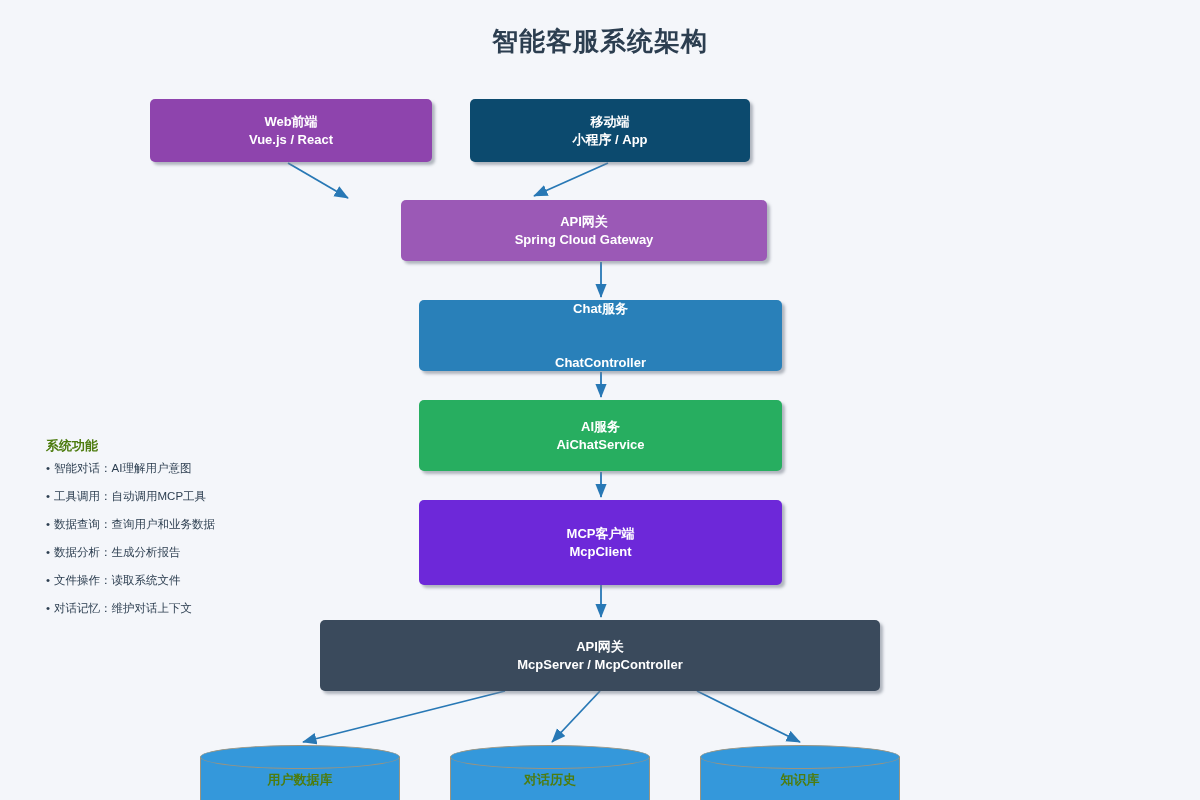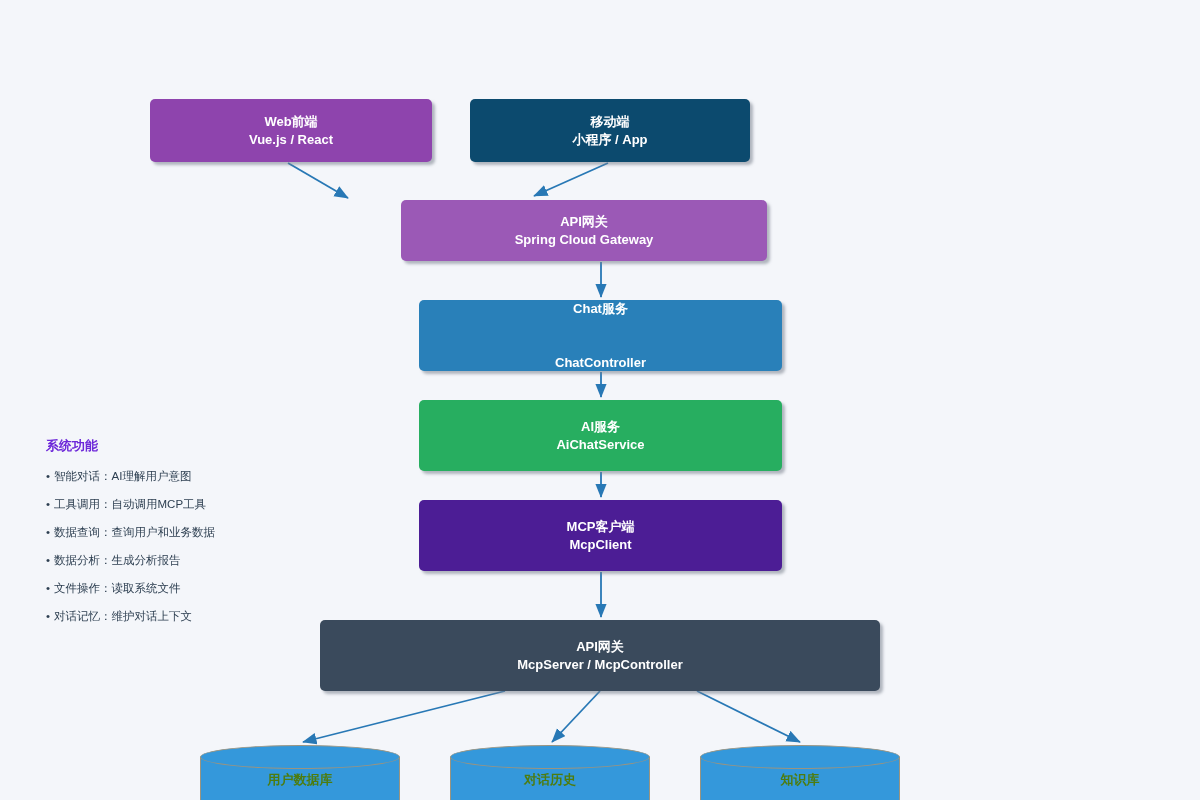--- a/index.html
+++ b/index.html
@@ -54,21 +54,21 @@
   .node .line2 {
     font-size: 13px;
     font-weight: bold;
   }
 
   .node-web      { left:150px;  top:99px;  width:282px; height:63px; background:#8e44ad; }
   .node-mobile   { left:470px;  top:99px;  width:280px; height:63px; background:#0c4a6e; }
   .node-gateway  { left:401px;  top:200px; width:366px; height:61px; background:#9b59b6; }
   .node-chat     { left:419px;  top:300px; width:363px; height:71px; background:#2980b9;gap:36px; }
   .node-ai       { left:419px;  top:400px; width:363px; height:71px; background:#27ae60;justify-content:center; }
-  .node-mcpcli   { left:419px;  top:500px; width:363px; height:71px; background:#4c1d95; }
+  .node-mcpcli   { left:419px;  top:500px; width:363px; height:85px; background:#6d28d9; }
   .node-mcpsrv   { left:320px;  top:620px; width:560px; height:71px; background:#3a4a5c; }
 
   
   #arrows {
     position: absolute;
     left: 0;
     top: 0;
     width: 1200px;
     height: 800px;
     pointer-events: none;
@@ -132,38 +132,39 @@
   
   .side-panel {
     position: absolute;
     left: 46px;
     top: 437px;
     width: 250px;
   }
   .side-title {
     font-size: 13px;
     font-weight: bold;
-    color: #6d28d9;
-    margin-bottom: 14px;
+    color: #4d7c0f;
+    margin-bottom: 6px;
   }
   .side-item {
     font-size: 11.5px;
     color: #2c3e50;
     margin-bottom: 13px;
     white-space: nowrap;
   }
   .side-item .bullet {
     margin-right: 4px;
   }
 </style>
 </head>
 <body>
 
 <div id="canvas">
 
+  <div class="diagram-title">智能客服系统架构</div>
 
   <svg id="arrows" viewBox="0 0 1200 800">
     <defs>
       <marker id="arrowhead" markerWidth="9" markerHeight="9" refX="7.5" refY="3.2" orient="auto" markerUnits="strokeWidth">
         <path d="M0,0 L8,3.2 L0,6.4 z" fill="#2878b5"></path>
       </marker>
     </defs>
 
     <line x1="288" y1="163" x2="348" y2="198" stroke="#2878b5" stroke-width="1.8" marker-end="url(#arrowhead)"></line>
 

